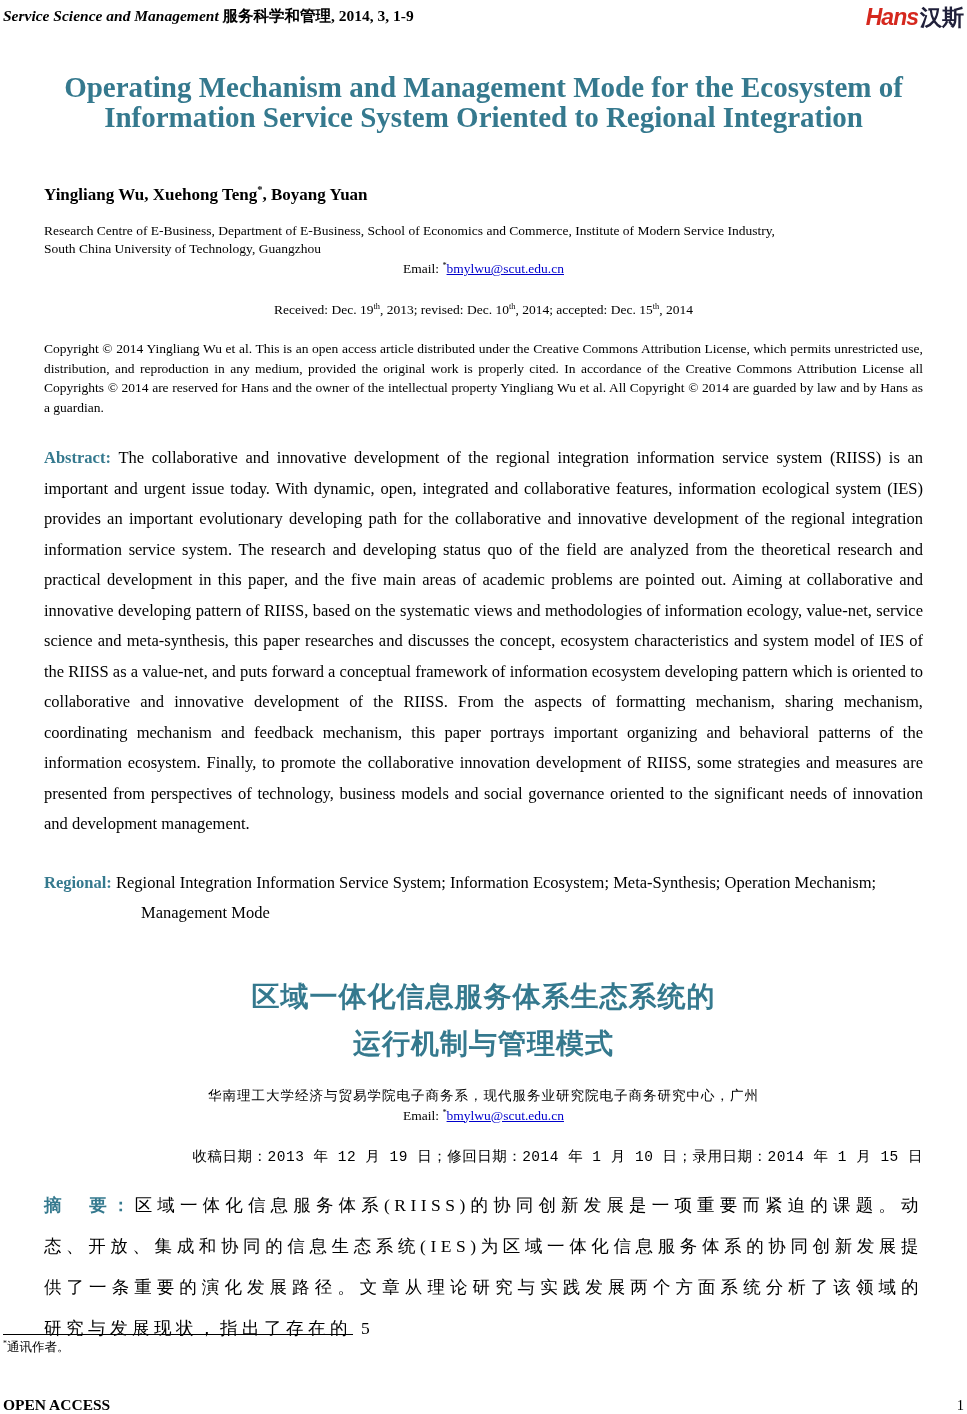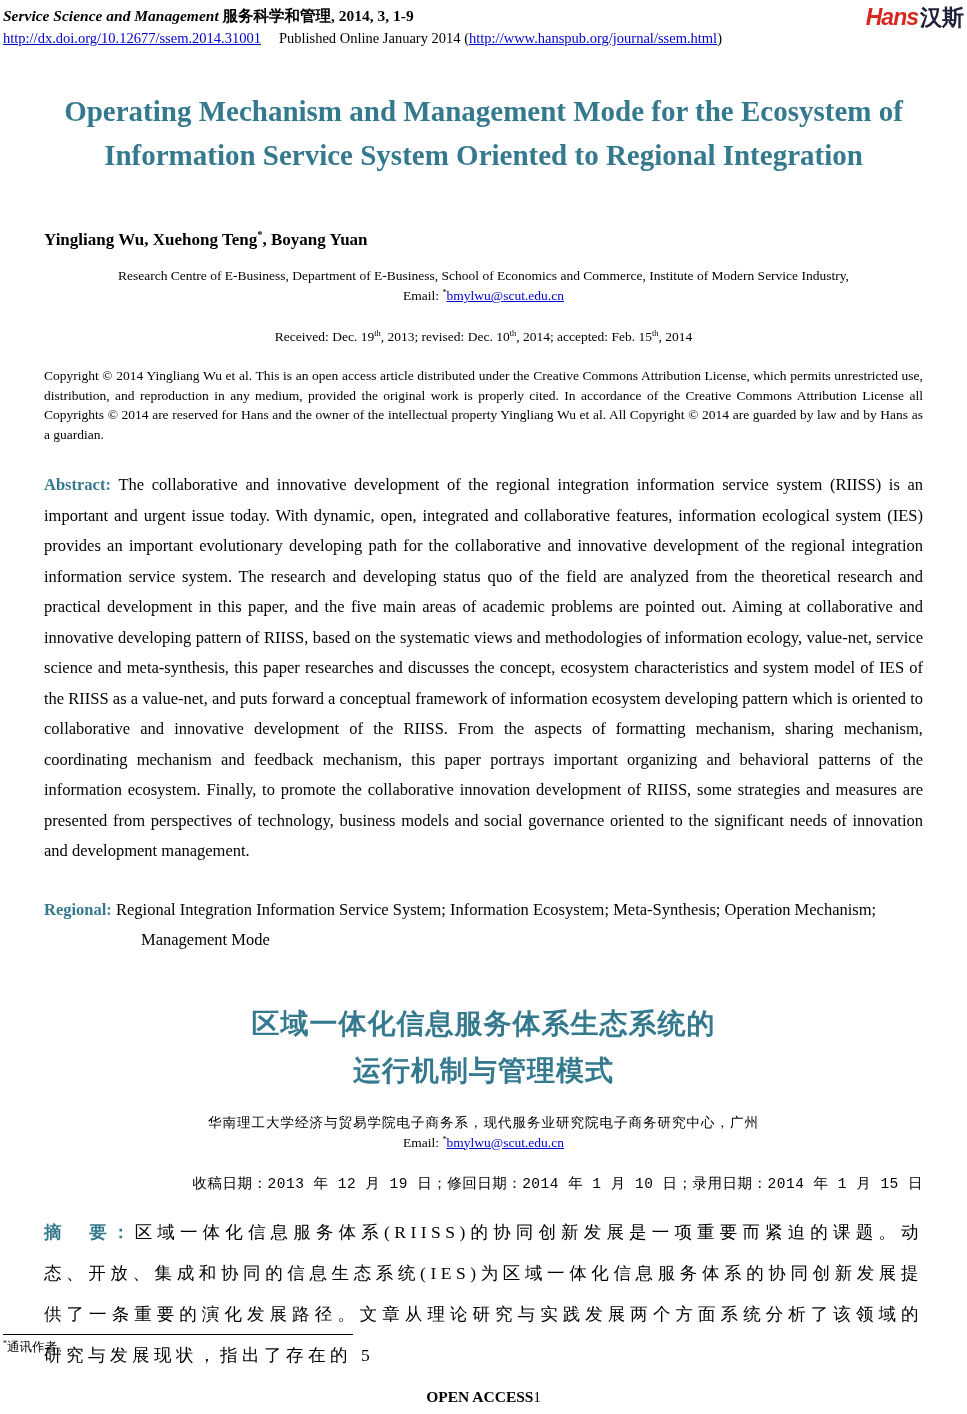--- a/index.html
+++ b/index.html
@@ -29,26 +29,26 @@
   .logo { white-space: nowrap; line-height: 24px; }
   .logo-hans { color: #D5281E; font-weight: bold; font-style: italic; font-size: 23px; font-family: "Liberation Sans", sans-serif; letter-spacing: -1px; }
   .logo-hanzi { color: #20203A; font-weight: bold; font-size: 22px; font-family: "Liberation Sans", sans-serif; margin-left: 2px; }
   
   .main { padding: 0 44px; }
   .title-en {
     margin-top: 40px;
     text-align: center;
     color: #35798E;
     font-size: 29px;
-    line-height: 44px;
+    line-height: 30px;
     font-weight: bold;
   }
   .authors-en { margin-top: 52px; text-align: left; font-weight: bold; font-size: 17px; line-height: 22px; }
   sup { font-size: 0.62em; vertical-align: super; line-height: 0; }
-  .affiliation { margin-top: 16px; text-align: center; font-size: 13.5px; line-height: 18px; }
+  .affiliation { margin-top: 16px; font-size: 13.5px; line-height: 18px; }
   .email-line { margin-top: 2px; text-align: center; font-size: 13.5px; line-height: 18px; }
   .received-line { margin-top: 23px; text-align: center; font-size: 13.5px; line-height: 18px; }
   .copyright { margin-top: 20px; text-align: justify; font-size: 13.5px; line-height: 19.5px; }
   .abstract-en { margin-top: 26px; text-align: justify; font-size: 16.5px; line-height: 30.5px; }
   .label-teal { color: #35798E; font-weight: bold; }
   .keywords { margin-top: 28px; text-align: left; font-size: 16.5px; line-height: 30.5px; padding-left: 97px; text-indent: -97px; }
   
   .title-zh {
     margin-top: 44px;
     text-align: center;
@@ -62,65 +62,63 @@
   .authors-zh { margin-top: 48px; text-align: center; font-weight: bold; font-size: 17px; line-height: 22px; letter-spacing: 2px; }
   .affiliation-zh { margin-top: 20px; text-align: center; font-size: 13.5px; line-height: 18px; letter-spacing: 1px; }
   .dates-zh { margin-top: 22px; text-align: right; font-size: 14.5px; line-height: 20px; letter-spacing: 0.5px; font-family: Liberation Mono, monospace; }
   .abstract-zh { margin-top: 18px; text-align: justify; font-size: 17.5px; line-height: 41px; letter-spacing: 4.5px; }
   
   .footnote-block { position: absolute; left: 3px; top: 1334px; width: 960px; }
   .footnote-rule { width: 350px; border-top: 1.5px solid #000; }
   .footnote-text { margin-top: 4px; font-size: 12.5px; line-height: 17px; }
   .footer {
     position: absolute;
-    left: 3px; right: 3px; bottom: 8px;
+    left: 3px; right: 3px; bottom: 0;
     display: flex;
-    justify-content: center;
+    justify-content: space-between;
     align-items: baseline;
   }
   .open-access { font-weight: bold; font-size: 15.5px; }
   .page-number { font-size: 14.5px; }
 </style>
 </head>
 <body>
 
 <div class="page">
 
   <div class="header">
     <div>
       <div class="journal-line">
         <span class="journal-en">Service Science and Management</span><span> 服务科学和管理, 2014, 3, 1-9</span>
-      </div>
-      <div class="doi-line">
-        <a class="link">http://dx.doi.org/10.12677/ssem.2014.31001</a><span class="doi-gap"></span><span>Published Online January 2014 (</span><a class="link">http://www.hanspub.org/journal/ssem.html</a><span>)</span>
       </div>
     </div>
     <div class="logo">
       <span class="logo-hans">Hans</span><span class="logo-hanzi">汉斯</span>
     </div>
   </div>
 
   <div class="main">
 
     <h1 class="title-en">Operating Mechanism and Management Mode for the Ecosystem of Information Service System Oriented to Regional Integration</h1>
 
     <div class="authors-en">
       <span>Yingliang Wu, Xuehong Teng</span><sup>*</sup><span>, Boyang Yuan</span>
     </div>
 
     <div class="affiliation">
       <div>Research Centre of E-Business, Department of E-Business, School of Economics and Commerce, Institute of Modern Service Industry,</div>
+      <div>South China University of Technology, Guangzhou</div>
     </div>
 
     <div class="email-line">
       <span>Email: </span><sup>*</sup><a class="link">bmylwu@scut.edu.cn</a>
     </div>
 
     <div class="received-line">
-      <span>Received: Dec. 19</span><sup>th</sup><span>, 2013; revised: Dec. 10</span><sup>th</sup><span>, 2014; accepted: Feb. 15</span><sup>th</sup><span>, 2014</span>
+      <span>Received: Dec. 19</span><sup>th</sup><span>, 2013; revised: Dec. 10</span><sup>th</sup><span>, 2014; accepted: Dec. 15</span><sup>th</sup><span>, 2014</span>
     </div>
 
     <p class="copyright">Copyright © 2014 Yingliang Wu et al. This is an open access article distributed under the Creative Commons Attribution License, which permits unrestricted use, distribution, and reproduction in any medium, provided the original work is properly cited. In accordance of the Creative Commons Attribution License all Copyrights © 2014 are reserved for Hans and the owner of the intellectual property Yingliang Wu et al. All Copyright © 2014 are guarded by law and by Hans as a guardian.</p>
 
     <p class="abstract-en">
       <span class="label-teal">Abstract: </span><span>The collaborative and innovative development of the regional integration information service system (RIISS) is an important and urgent issue today. With dynamic, open, integrated and collaborative features, information ecological system (IES) provides an important evolutionary developing path for the collaborative and innovative development of the regional integration information service system. The research and developing status quo of the field are analyzed from the theoretical research and practical development in this paper, and the five main areas of academic problems are pointed out. Aiming at collaborative and innovative developing pattern of RIISS, based on the systematic views and methodologies of information ecology, value-net, service science and meta-synthesis, this paper researches and discusses the concept, ecosystem characteristics and system model of IES of the RIISS as a value-net, and puts forward a conceptual framework of information ecosystem developing pattern which is oriented to collaborative and innovative development of the RIISS. From the aspects of formatting mechanism, sharing mechanism, coordinating mechanism and feedback mechanism, this paper portrays important organizing and behavioral patterns of the information ecosystem. Finally, to promote the collaborative innovation development of RIISS, some strategies and measures are presented from perspectives of technology, business models and social governance oriented to the significant needs of innovation and development management.</span>
     </p>
 
     <p class="keywords">
       <span class="label-teal">Regional: </span><span>Regional Integration Information Service System; Information Ecosystem; Meta-Synthesis; Operation Mechanism; Management Mode</span>

